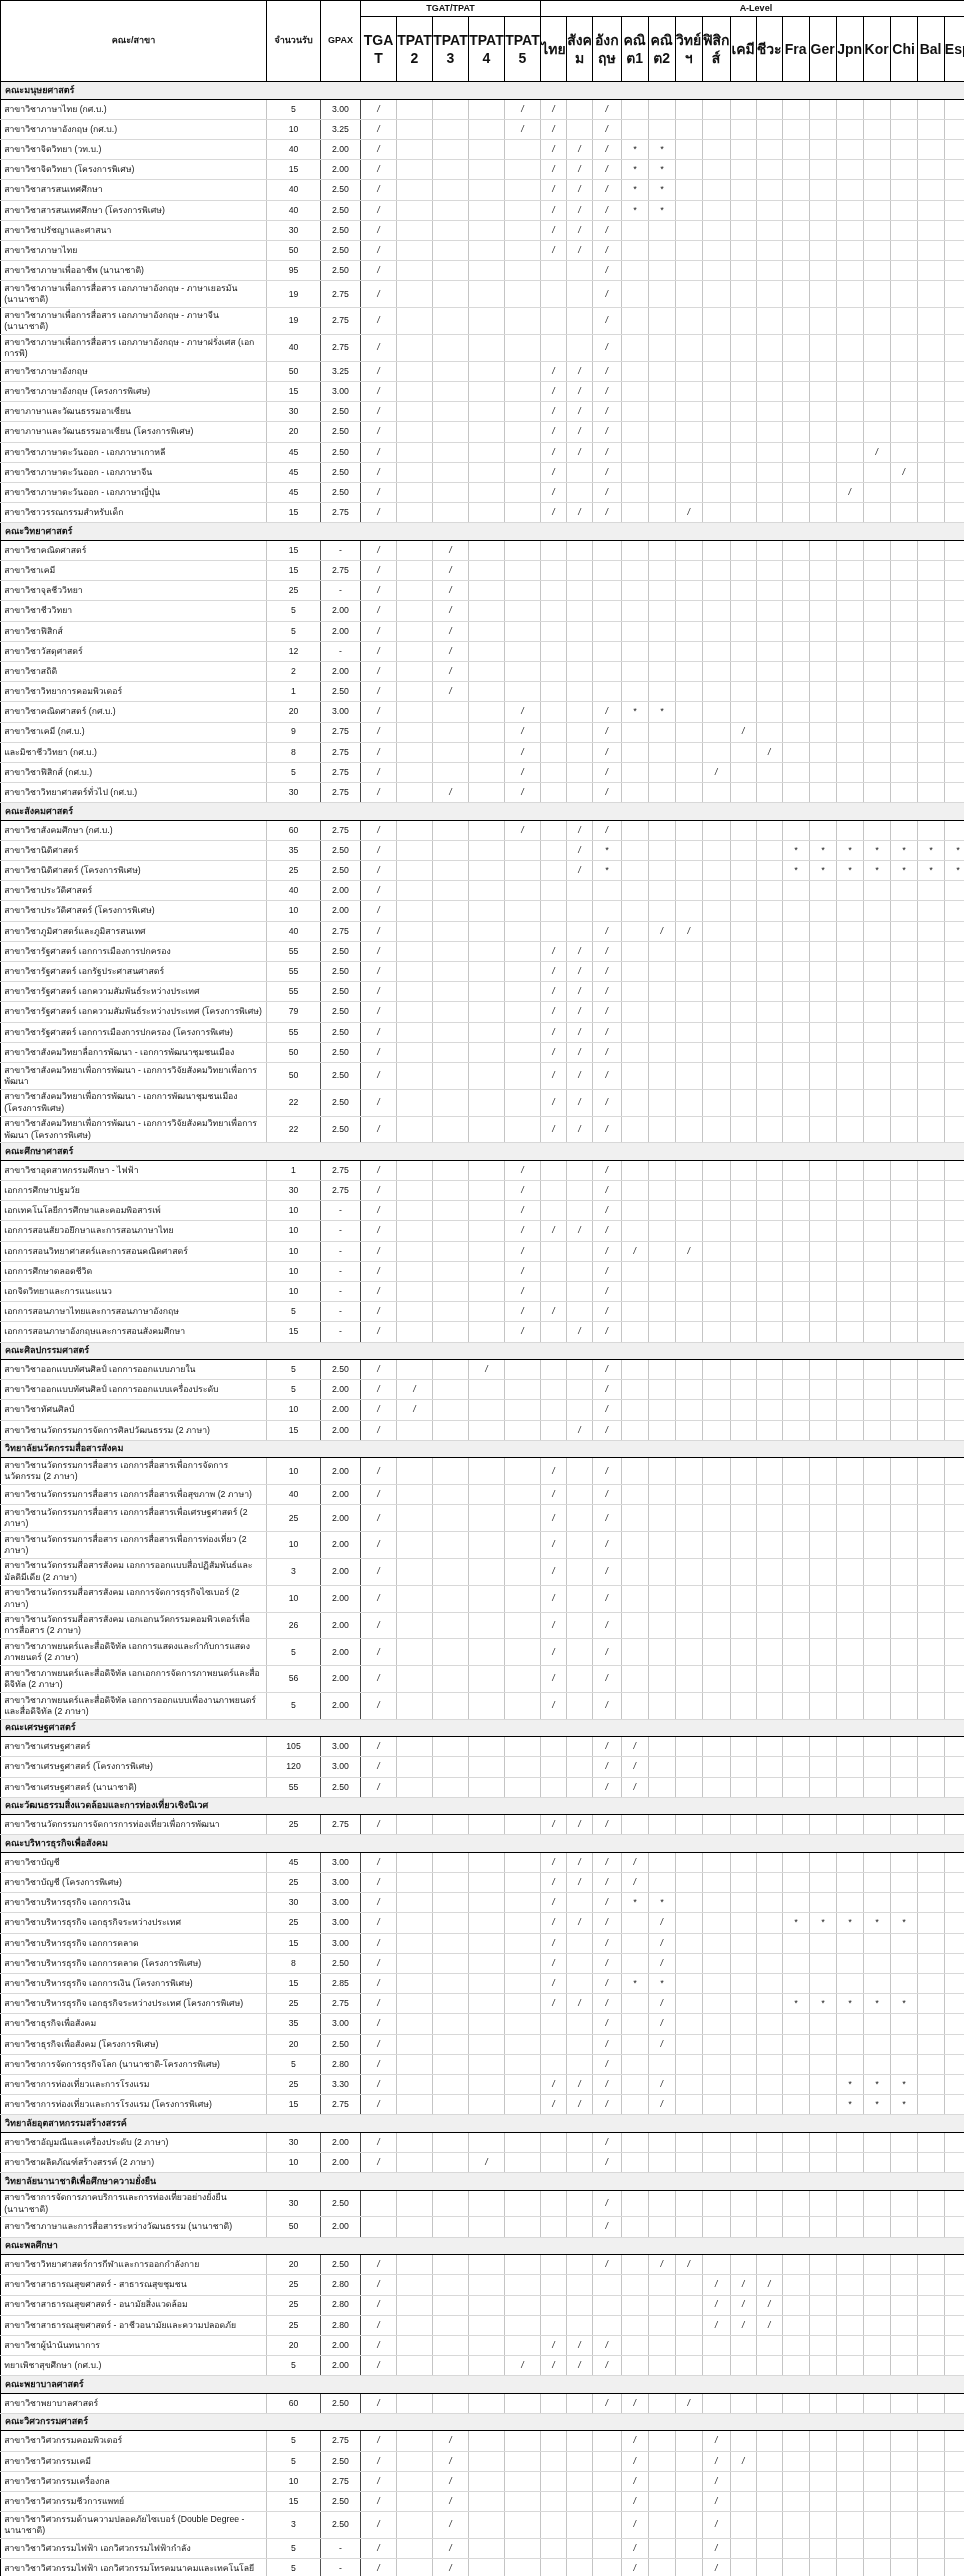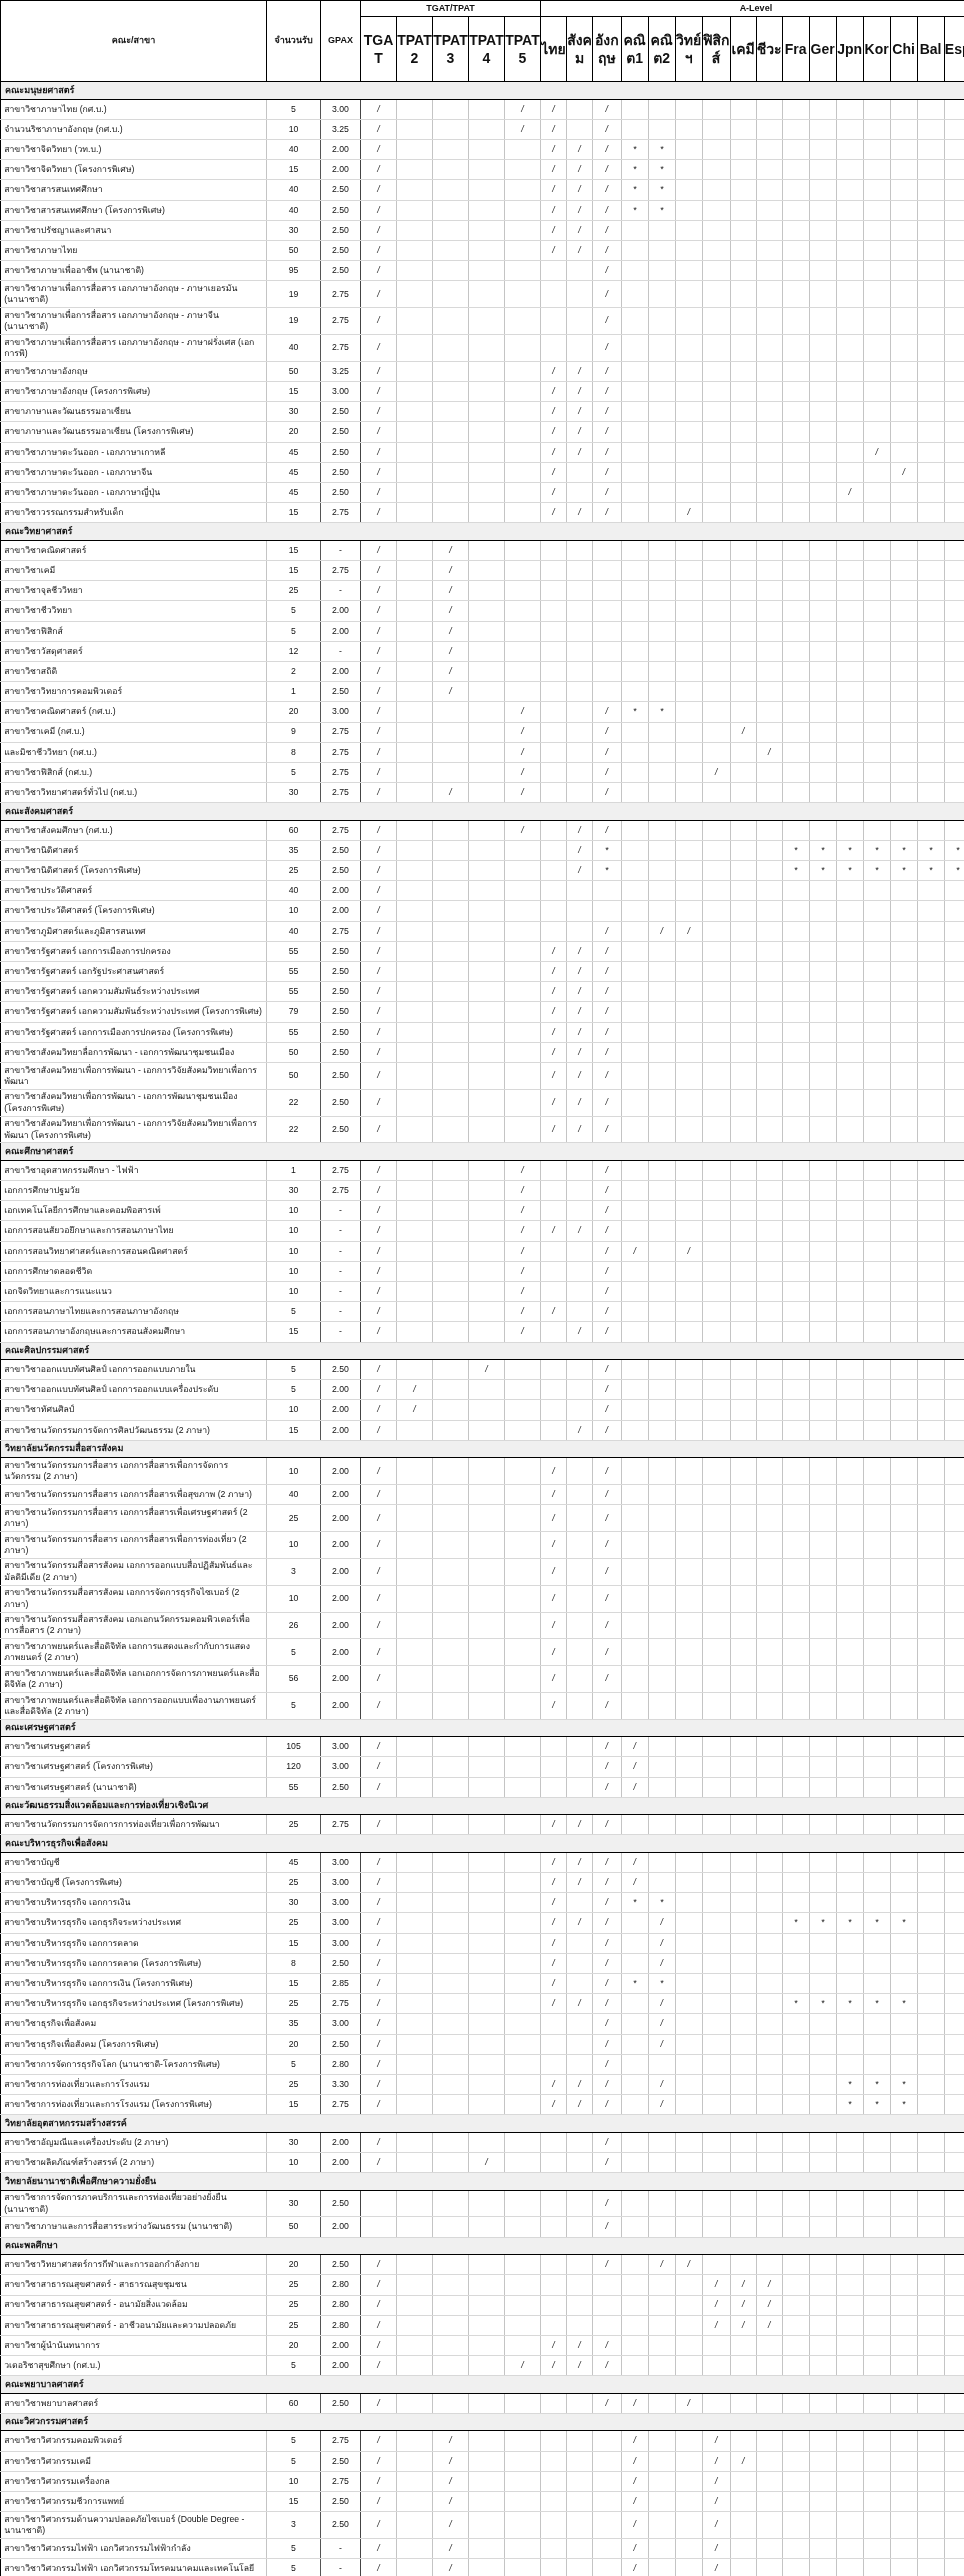--- a/index.html
+++ b/index.html
@@ -109,21 +109,21 @@
           <td class="mark"></td>
           <td class="mark"></td>
           <td class="mark"></td>
           <td class="mark"></td>
           <td class="mark"></td>
           <td class="mark"></td>
           <td class="mark"></td>
           <td class="mark esp-last"></td>
         </tr>
         <tr class="rowline">
-          <td class="name">จำนวนริชาภาษาอังกฤษ (กศ.บ.)</td>
+          <td class="name">สาขาวิชาภาษาอังกฤษ (กศ.บ.)</td>
           <td class="num count">10</td>
           <td class="gpax num">3.25</td>
           <td class="mark">/</td>
           <td class="mark"></td>
           <td class="mark"></td>
           <td class="mark"></td>
           <td class="mark">/</td>
           <td class="mark alevel-first">/</td>
           <td class="mark"></td>
           <td class="mark">/</td>
@@ -2638,21 +2638,21 @@
           <td class="mark"></td>
           <td class="mark"></td>
           <td class="mark"></td>
           <td class="mark"></td>
           <td class="mark"></td>
           <td class="mark"></td>
           <td class="mark"></td>
           <td class="mark esp-last"></td>
         </tr>
         <tr class="rowline">
-          <td class="name">วเตอริชาสุขศึกษา (กศ.บ.)</td>
+          <td class="name">ทยาเพิชาสุขศึกษา (กศ.บ.)</td>
           <td class="num count">5</td>
           <td class="gpax num">2.00</td>
           <td class="mark">/</td>
           <td class="mark"></td>
           <td class="mark"></td>
           <td class="mark"></td>
           <td class="mark">/</td>
           <td class="mark alevel-first">/</td>
           <td class="mark">/</td>
           <td class="mark">/</td>

